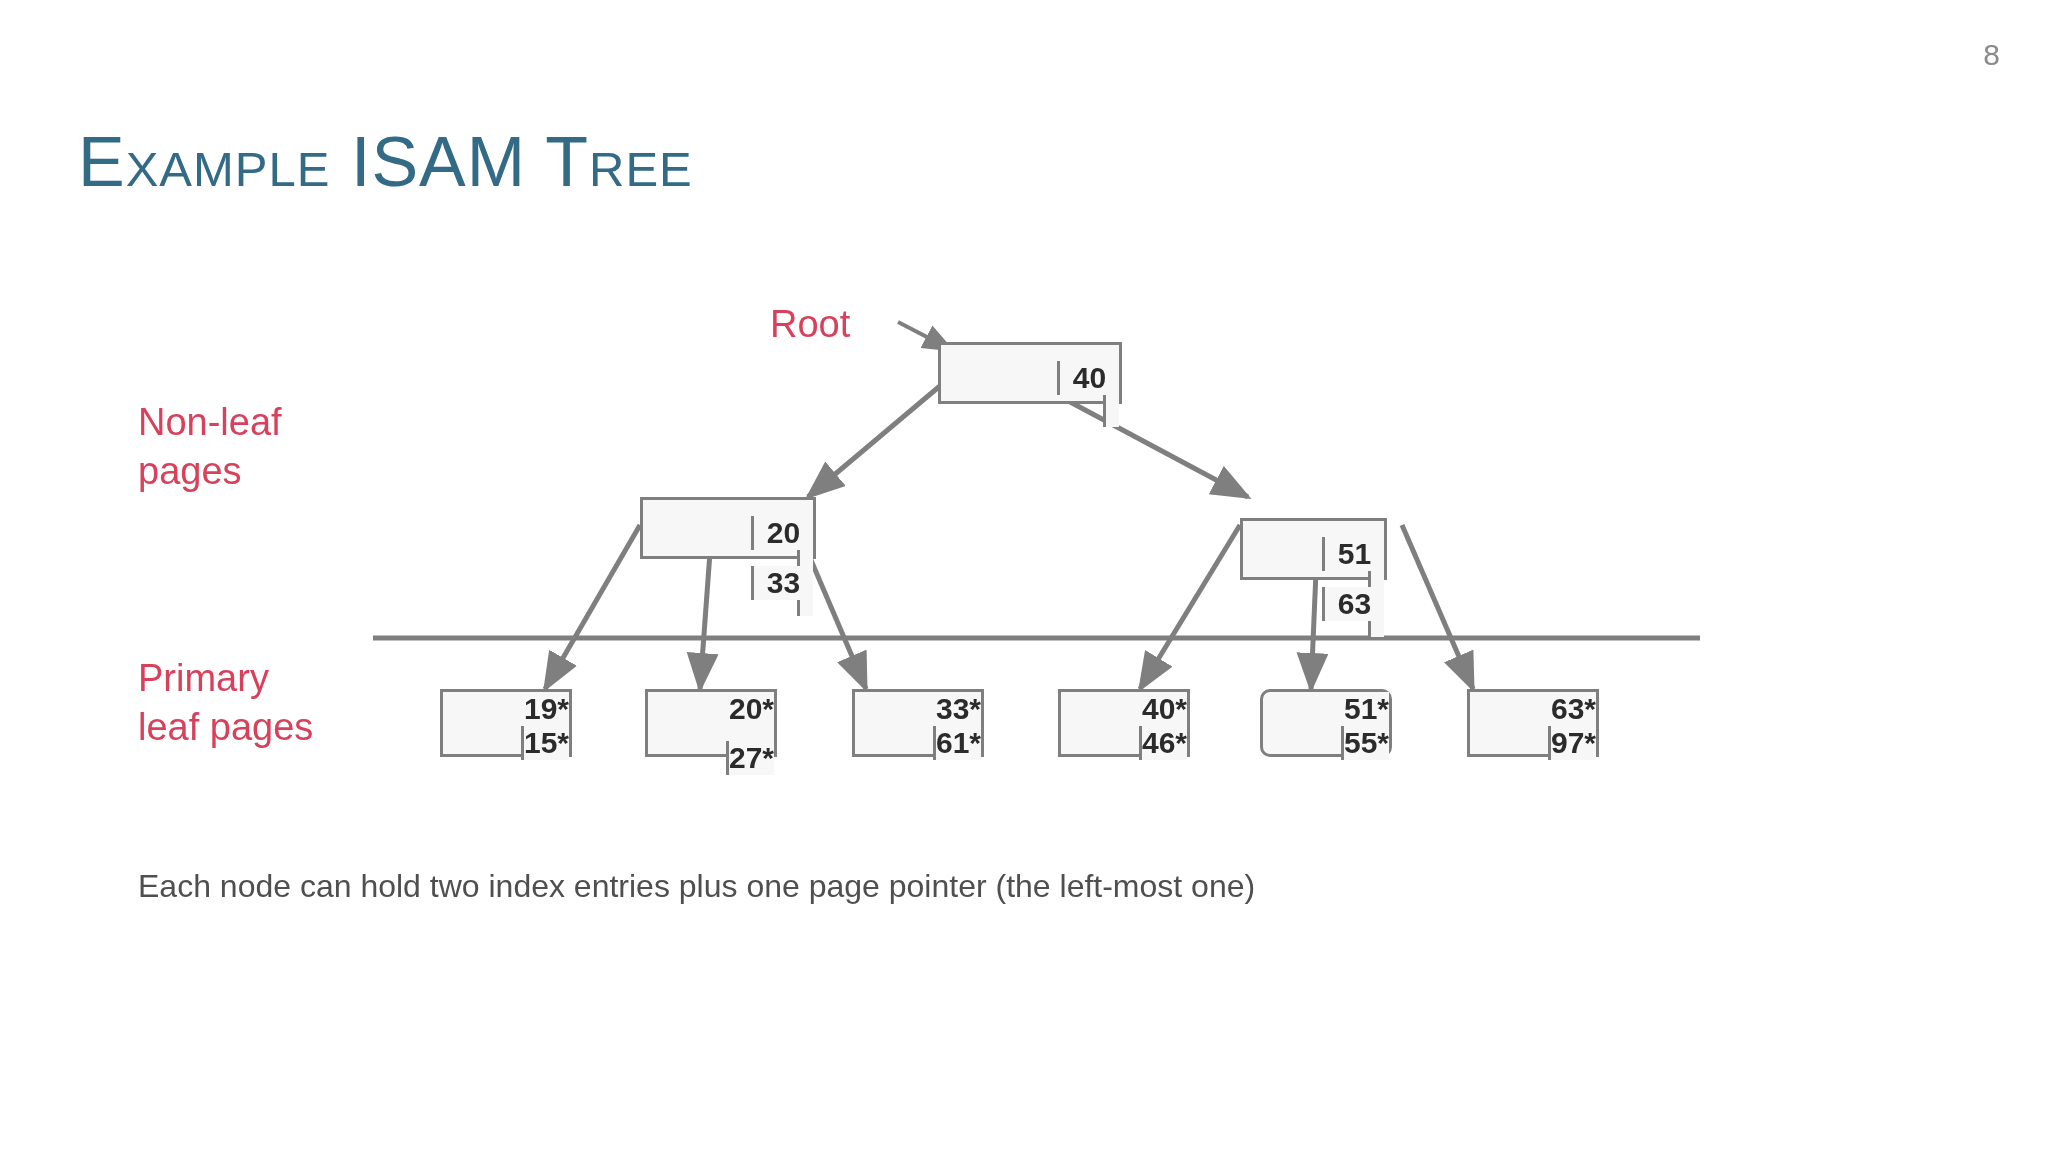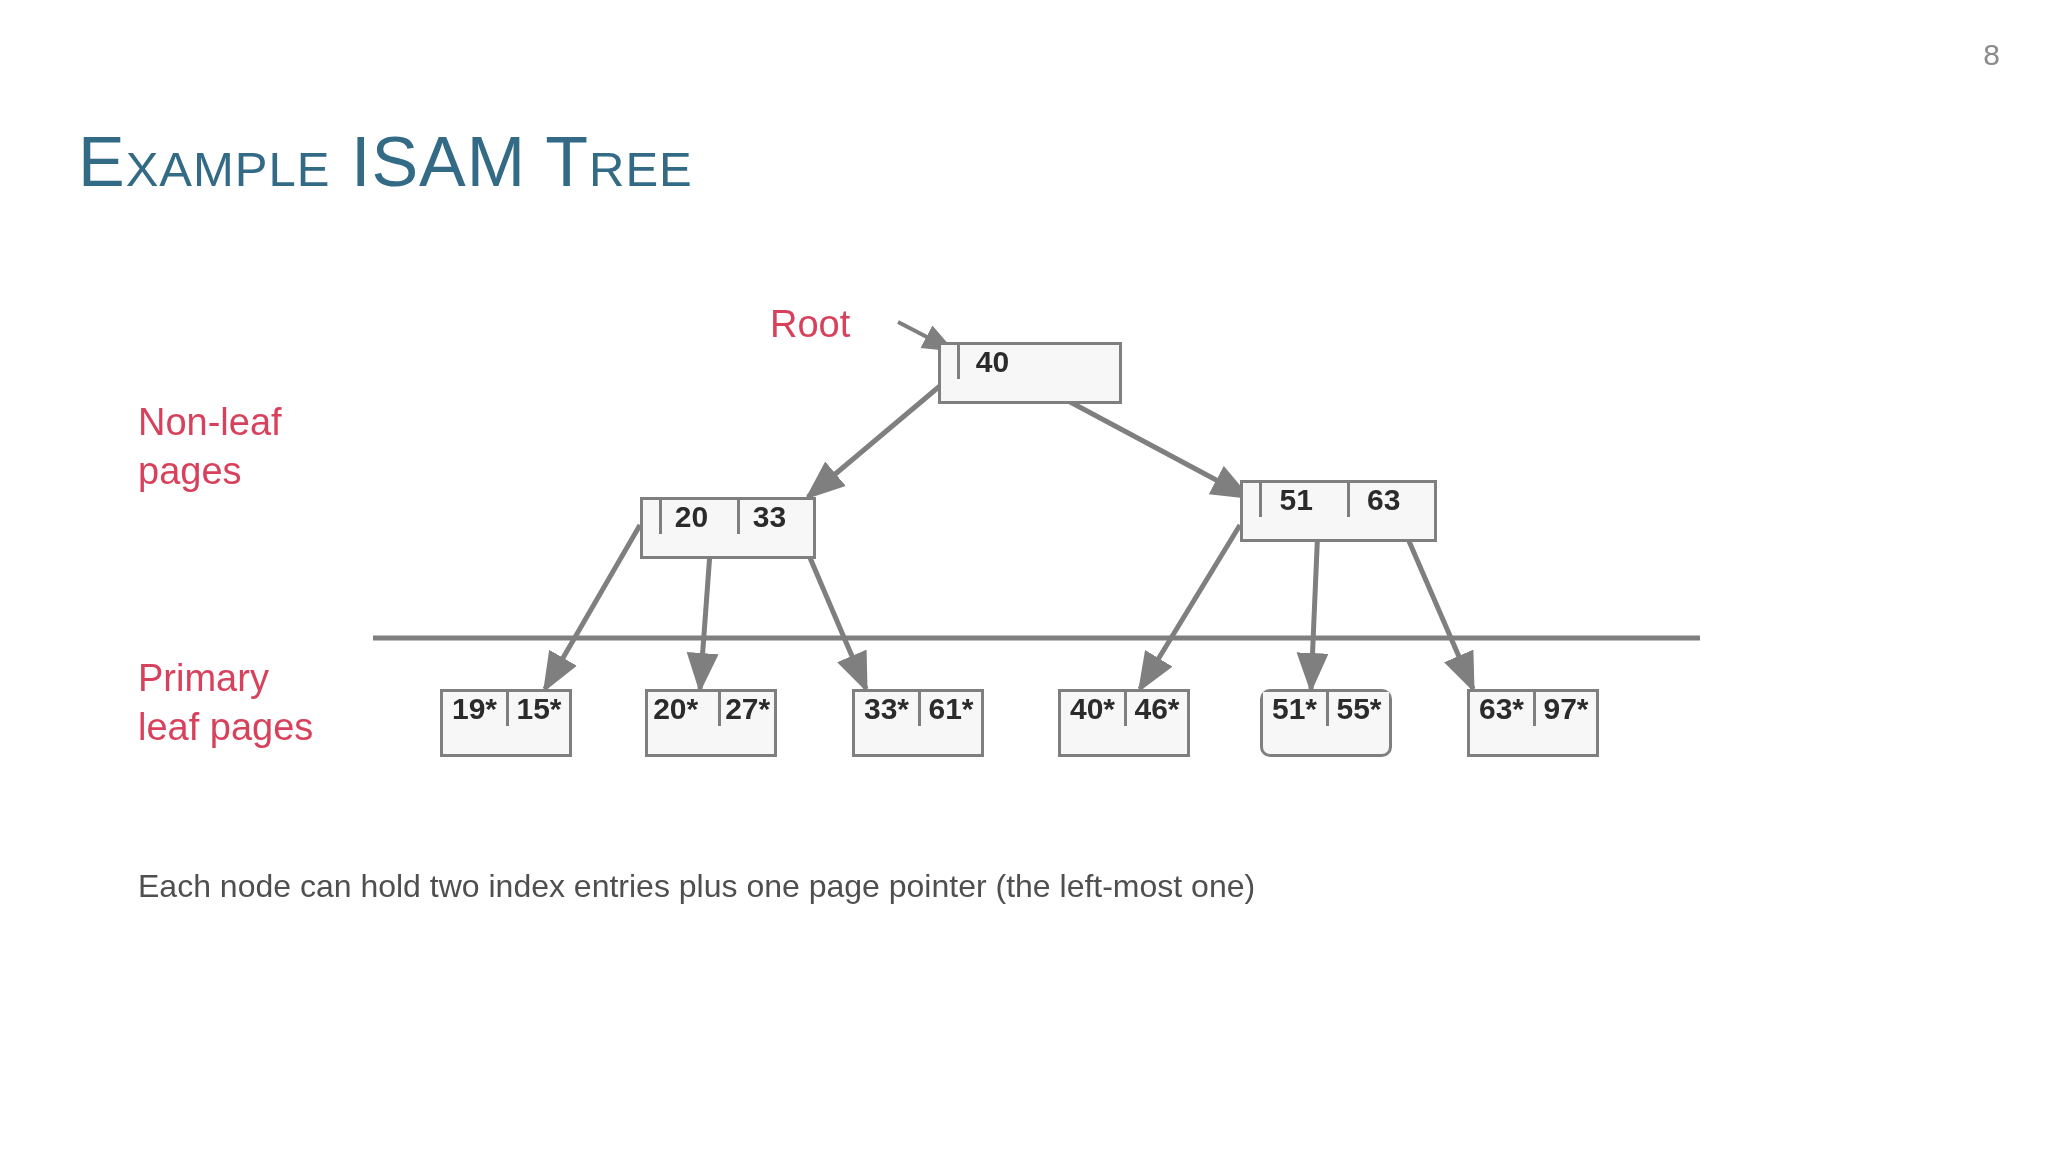--- a/index.html
+++ b/index.html
@@ -81,21 +81,22 @@
     top: 654px;
   }
 
   
   .node {
     position: absolute;
     display: flex;
     box-sizing: border-box;
     border: 3px solid #7f7f7f;
     background: #f7f7f7;
-    align-items: flex-start;
+    align-items: flex-end;
+    flex-direction: column;
   }
   .node .cell {
     box-sizing: border-box;
     display: flex;
     align-items: center;
     justify-content: center;
     font-family: "Liberation Sans", sans-serif;
     font-weight: bold;
     color: #2b2b2b;
     background: #f7f7f7;
@@ -185,21 +186,21 @@
   </div>
 
   <div class="node internal" style="left:640px; top:497px; width:176px;">
     <div class="cell ptr"></div>
     <div class="cell key">20</div>
     <div class="cell ptr"></div>
     <div class="cell key">33</div>
     <div class="cell ptr"></div>
   </div>
 
-  <div class="node internal" style="left:1240px; top:480px; width:197px;">
+  <div class="node internal" style="left:1240px; top:518px; width:147px;">
     <div class="cell ptr"></div>
     <div class="cell key">51</div>
     <div class="cell ptr"></div>
     <div class="cell key">63</div>
     <div class="cell ptr"></div>
   </div>
 
   <div class="node leaf" style="left:440px; top:689px; width:132px;">
     <div class="cell">19*</div>
     <div class="cell">15*</div>

